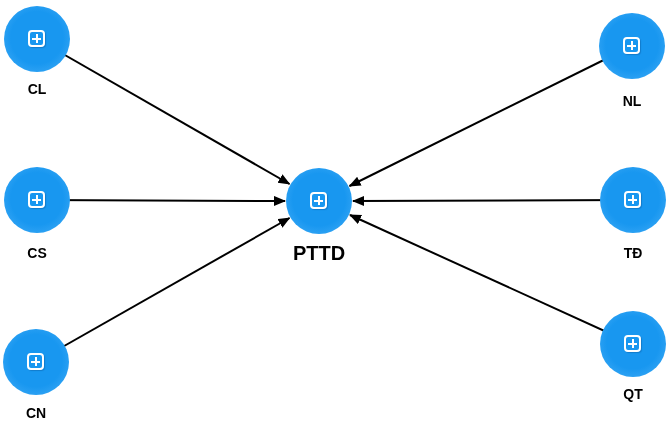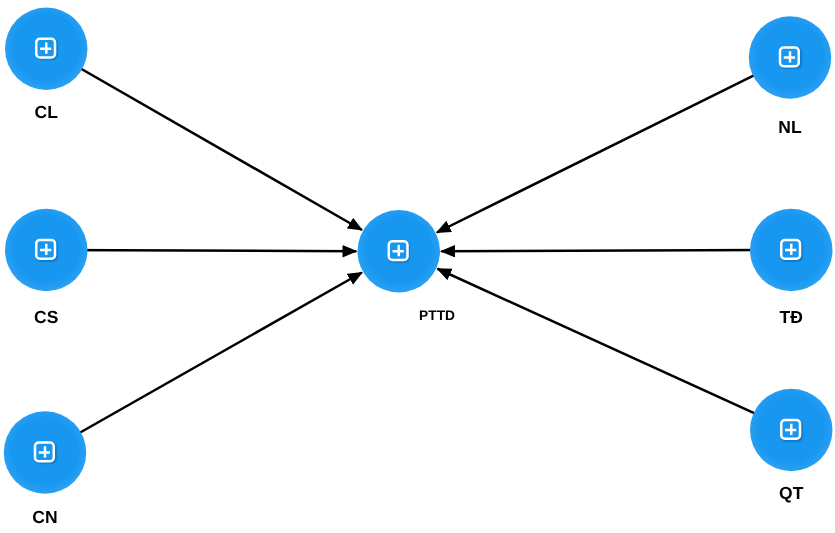--- a/index.html
+++ b/index.html
@@ -70,22 +70,21 @@
     position: absolute;
     width: 90px;
     text-align: center;
     font-size: 14px;
     font-weight: bold;
     color: #000000;
     line-height: 16px;
     white-space: nowrap;
   }
   .node-label.center {
-    font-size: 11px;
-    text-align: right;
+    font-size: 20px;
   }
 </style>
 </head>
 <body>
 
 <div id="canvas">
 
   <svg id="edges-layer" width="668" height="426" viewBox="0 0 668 426" xmlns="http://www.w3.org/2000/svg">
     <defs>
       <marker id="arrowhead" markerUnits="userSpaceOnUse" markerWidth="14" markerHeight="12" refX="11" refY="5" orient="auto">

